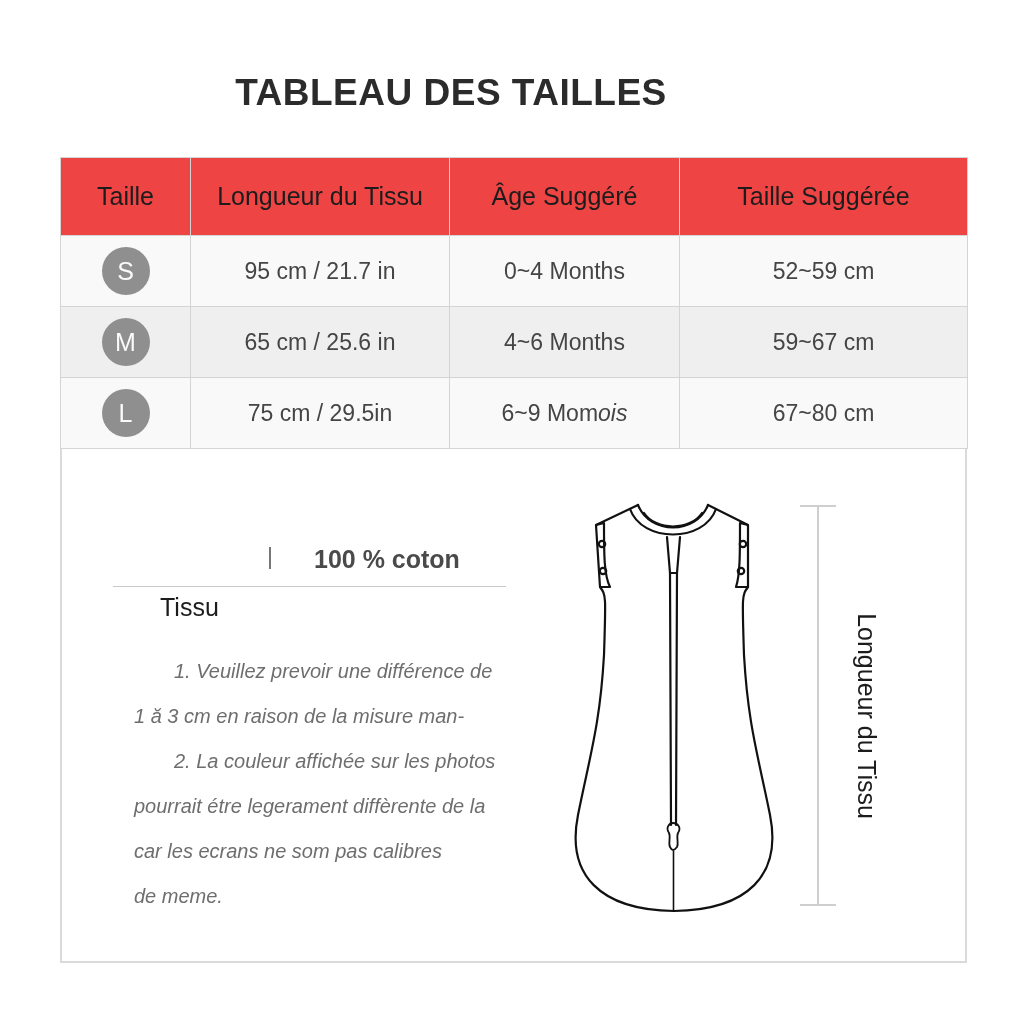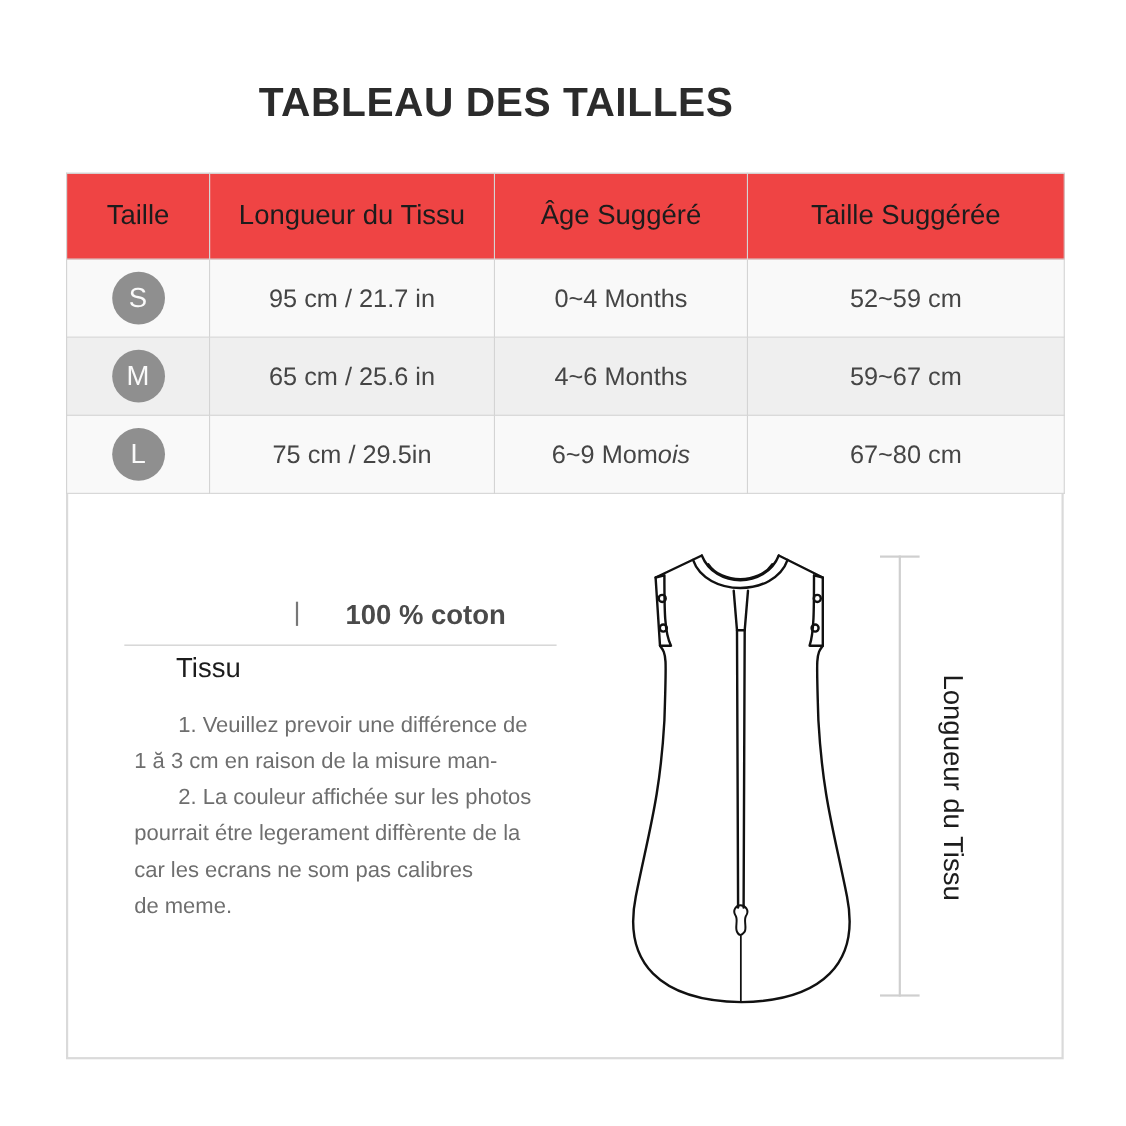--- a/index.html
+++ b/index.html
@@ -45,21 +45,21 @@
       border-bottom: 1.5px solid #c8c8c8;
     }
     .fabric-label { position: absolute; left: 47px; top: 10px; font-size: 25px; color: #1c1c1c; margin-top: 48px; }
     .fabric-sep { position: absolute; left: 156px; top: 12px; width: 1.5px; height: 22px; background: #777; }
     .fabric-value { position: absolute; left: 201px; top: 10px; font-size: 25px; color: #4a4a4a; font-weight: bold; }
 
     .notes {
       position: absolute; left: 122px; top: 643px; width: 400px;
       font-size: 20px; line-height: 33px; color: #6e6e6e;
     }
-    .notes p { margin: 0; }
+    .notes p { margin: 12px; font-style: italic; }
     .notes .indent { padding-left: 40px; }
 
     .garment { position: absolute; left: 560px; top: 495px; }
 
     .measure { position: absolute; left: 800px; top: 505px; width: 36px; height: 401px; }
     .measure .cap { position: absolute; left: 0; width: 36px; height: 2px; background: #cfcfcf; }
     .measure .cap.top { top: 0; }
     .measure .cap.bottom { bottom: 0; }
     .measure .line { position: absolute; left: 17px; top: 0; width: 2px; height: 401px; background: #cfcfcf; }
 

